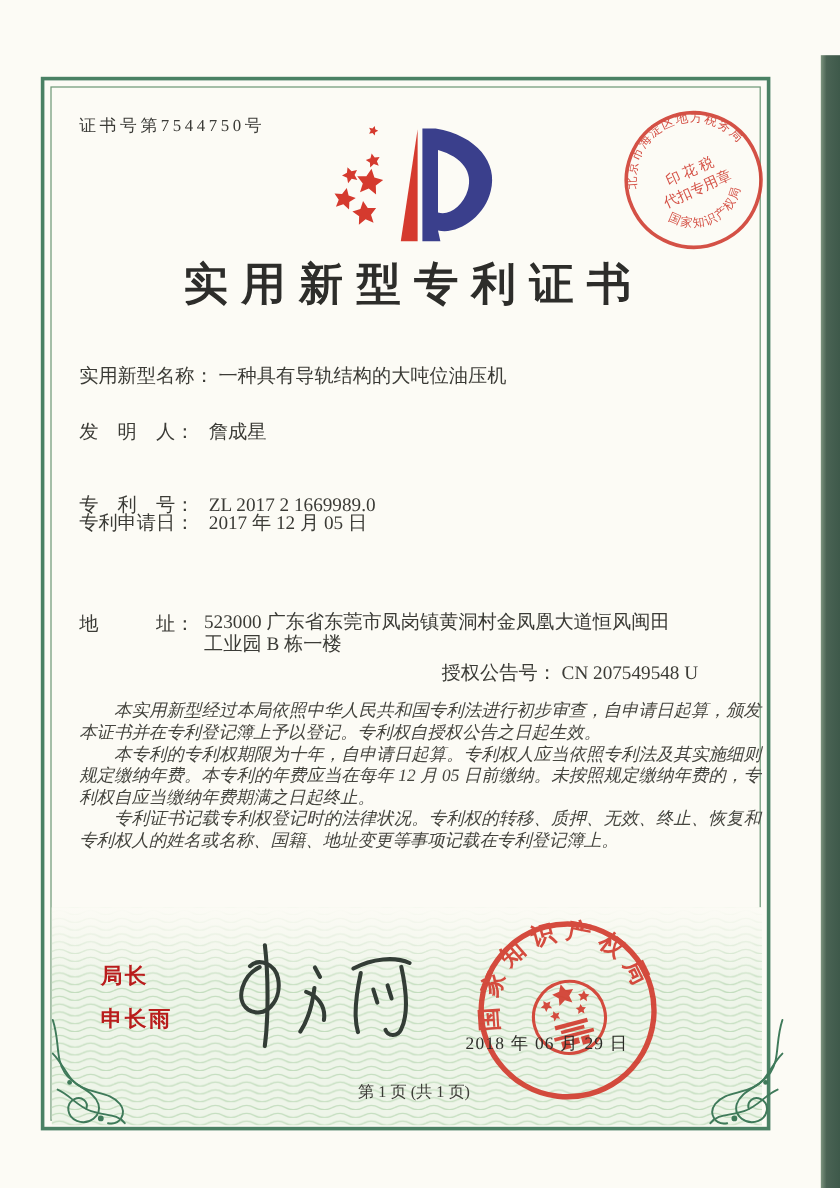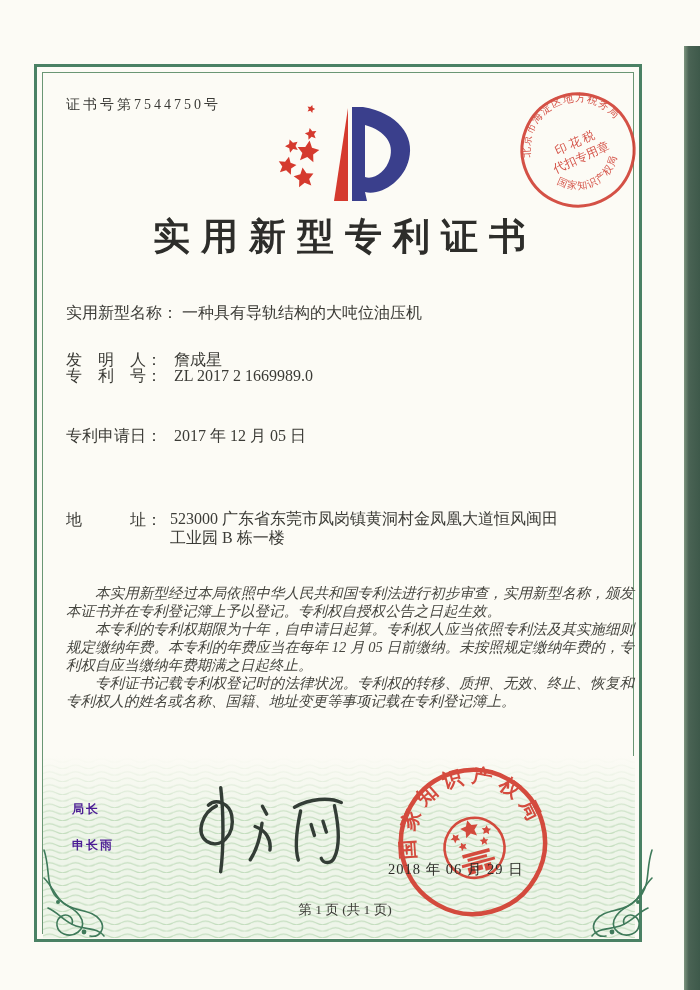--- a/index.html
+++ b/index.html
@@ -15,22 +15,22 @@
   .logo{position:absolute;left:278px;top:103px;}
   .title{position:absolute;left:0;top:212px;width:690px;text-align:center;
          font-size:37px;font-weight:bold;letter-spacing:11px;color:#2d2d2a;}
   .frow{position:absolute;left:66px;font-size:16px;color:#3b3b36;white-space:nowrap;}
   .frow .flabel{display:inline-block;min-width:104px;}
   .addr-val{position:absolute;left:170px;top:510px;width:480px;font-size:16px;line-height:18.5px;color:#3b3b36;}
   .body-text{position:absolute;left:66px;top:584px;width:568px;font-size:14.5px;line-height:18px;
          color:#45453f;text-align:justify;font-style:italic;}
   .body-text p{margin:0;text-indent:2em;}
   .wave-band{position:absolute;left:43px;top:756px;}
-  .signer{position:absolute;left:72px;font-family:"Liberation Sans","DejaVu Sans",sans-serif;
-         font-weight:bold;font-size:12px;color:#4c1d95;letter-spacing:2px;}
+  .signer{position:absolute;left:84px;font-family:"Liberation Sans","DejaVu Sans",sans-serif;
+         font-weight:bold;font-size:18px;color:#b91c1c;letter-spacing:2px;}
   .signer.t1{top:801px}.signer.t2{top:837px}
   .signature{position:absolute;left:175px;top:768px;}
   .tax-stamp{position:absolute;left:510px;top:80px;opacity:.88;}
   .office-seal{position:absolute;left:387px;top:756px;opacity:.9;}
   .seal-date{position:absolute;left:388px;top:860px;width:170px;font-size:14.5px;
          letter-spacing:1px;color:#2c2c28;white-space:nowrap;}
   .footer{position:absolute;left:0;top:901px;width:690px;text-align:center;font-size:13.5px;color:#3b3b36;}
   .orn{position:absolute;}
 </style>
 </head>
@@ -83,38 +83,42 @@
   </svg>
 
   <div class="frow" style="top:303px">
     <span class="flabel">实用新型名称：</span>
     <span>一种具有导轨结构的大吨位油压机</span>
   </div>
   <div class="frow" style="top:350px">
     <span class="flabel">发　明　人：</span>
     <span>詹成星</span>
   </div>
-  <div class="frow" style="top:366px">
+  <div class="frow" style="top:411px">
     <span class="flabel">专　利　号：</span>
     <span>ZL 2017 2 1669989.0</span>
   </div>
   <div class="frow" style="top:426px">
     <span class="flabel">专利申请日：</span>
     <span>2017 年 12 月 05 日</span>
   </div>
   <div class="frow" style="top:510px">
     <span class="flabel">地　　　址：</span>
   </div>
   <div class="addr-val">
     <div>523000 广东省东莞市凤岗镇黄洞村金凤凰大道恒风闽田</div>
     <div>工业园 B 栋一楼</div>
   </div>
+  <div class="frow" style="top:551px;left:368px">
+    <span>授权公告号：</span>
+    <span>CN 207549548 U</span>
+  </div>
 
   <div class="body-text">
-    <p>本实用新型经过本局依照中华人民共和国专利法进行初步审查，实用新型名称，颁发本证书并在专利登记簿上予以登记。专利权自授权公告之日起生效。</p>
+    <p>本实用新型经过本局依照中华人民共和国专利法进行初步审查，自申请日起算，颁发本证书并在专利登记簿上予以登记。专利权自授权公告之日起生效。</p>
     <p>本专利的专利权期限为十年，自申请日起算。专利权人应当依照专利法及其实施细则规定缴纳年费。本专利的年费应当在每年 12 月 05 日前缴纳。未按照规定缴纳年费的，专利权自应当缴纳年费期满之日起终止。</p>
     <p>专利证书记载专利权登记时的法律状况。专利权的转移、质押、无效、终止、恢复和专利权人的姓名或名称、国籍、地址变更等事项记载在专利登记簿上。</p>
   </div>
 
   <svg class="wave-band" width="592" height="182" viewBox="0 0 592 182">
     <defs>
       <pattern id="wv" width="26" height="6.5" patternUnits="userSpaceOnUse">
         <path d="M0,4.5 Q6.5,1 13,4.5 T26,4.5" fill="none" stroke="#c3ddbe" stroke-width="1.1"></path>
       </pattern>
       <linearGradient id="fadeG" x1="0" y1="0" x2="0" y2="1">

